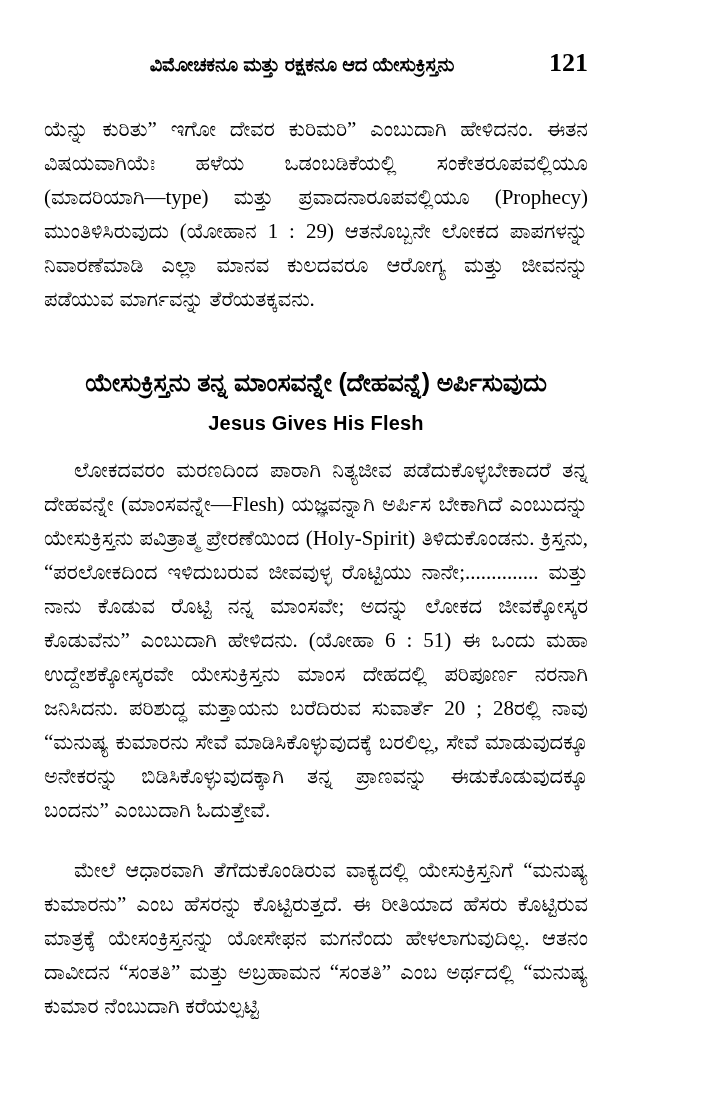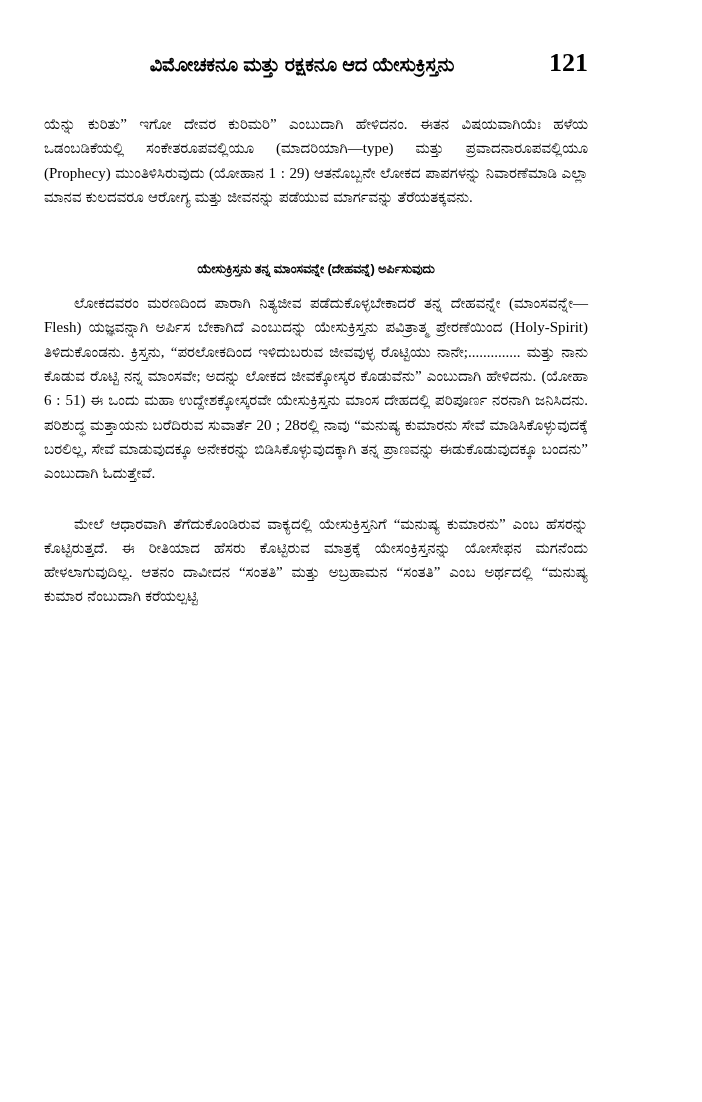--- a/index.html
+++ b/index.html
@@ -38,33 +38,33 @@
     padding-left: 26px;
   }
   .header-page-number {
     font-family: "Liberation Serif", serif;
     font-weight: bold;
     font-size: 26px;
     width: 54px;
     text-align: right;
   }
   p.body-text {
-    font-size: 15px;
+    font-size: 21px;
     line-height: 1.62;
     text-align: justify;
     margin: 0 0 14px 0;
     word-spacing: 0.5px;
   }
   p.body-text.indent {
     text-indent: 30px;
   }
   .section-heading-kn {
     font-family: "Liberation Sans", sans-serif;
     font-weight: bold;
-    font-size: 13px;
+    font-size: 25px;
     text-align: center;
     margin: 26px 0 14px 0;
     letter-spacing: -0.2px;
   }
   .section-heading-en {
     font-family: "Liberation Sans", sans-serif;
     font-weight: bold;
     font-size: 20px;
     text-align: center;
     margin: 0 0 18px 0;
@@ -81,20 +81,21 @@
     <div class="header-title">ವಿಮೋಚಕನೂ ಮತ್ತು ರಕ್ಷಕನೂ ಆದ ಯೇಸುಕ್ರಿಸ್ತನು</div>
     <div class="header-page-number">121</div>
   </div>
 
   <p class="body-text">ಯೆನ್ನು ಕುರಿತು” ಇಗೋ ದೇವರ ಕುರಿಮರಿ” ಎಂಬುದಾಗಿ ಹೇಳಿದನಂ. ಈತನ ವಿಷಯವಾಗಿಯೆಃ ಹಳೆಯ ಒಡಂಬಡಿಕೆಯಲ್ಲಿ ಸಂಕೇತರೂಪವಲ್ಲಿಯೂ (ಮಾದರಿಯಾಗಿ—type) ಮತ್ತು ಪ್ರವಾದನಾರೂಪವಲ್ಲಿಯೂ (Prophecy) ಮುಂತಿಳಿಸಿರುವುದು (ಯೋಹಾನ 1 : 29) ಆತನೊಬ್ಬನೇ ಲೋಕದ ಪಾಪಗಳನ್ನು ನಿವಾರಣೆಮಾಡಿ ಎಲ್ಲಾ ಮಾನವ ಕುಲದವರೂ ಆರೋಗ್ಯ ಮತ್ತು ಜೀವನನ್ನು ಪಡೆಯುವ ಮಾರ್ಗವನ್ನು ತೆರೆಯತಕ್ಕವನು.</p>
 
   <div class="spacer-sm"></div>
 
   <h2 class="section-heading-kn">ಯೇಸುಕ್ರಿಸ್ತನು ತನ್ನ ಮಾಂಸವನ್ನೇ (ದೇಹವನ್ನೆ) ಅರ್ಪಿಸುವುದು</h2>
 
+  <h3 class="section-heading-en">Jesus Gives His Flesh</h3>
 
   <p class="body-text indent">ಲೋಕದವರಂ ಮರಣದಿಂದ ಪಾರಾಗಿ ನಿತ್ಯಜೀವ ಪಡೆದುಕೊಳ್ಳಬೇಕಾದರೆ ತನ್ನ ದೇಹವನ್ನೇ (ಮಾಂಸವನ್ನೇ—Flesh) ಯಜ್ಞವನ್ನಾಗಿ ಅರ್ಪಿಸ ಬೇಕಾಗಿದೆ ಎಂಬುದನ್ನು ಯೇಸುಕ್ರಿಸ್ತನು ಪವಿತ್ರಾತ್ಮ ಪ್ರೇರಣೆಯಿಂದ (Holy-Spirit) ತಿಳಿದುಕೊಂಡನು. ಕ್ರಿಸ್ತನು, “ಪರಲೋಕದಿಂದ ಇಳಿದುಬರುವ ಜೀವವುಳ್ಳ ರೊಟ್ಟಿಯು ನಾನೇ;.............. ಮತ್ತು ನಾನು ಕೊಡುವ ರೊಟ್ಟಿ ನನ್ನ ಮಾಂಸವೇ; ಅದನ್ನು ಲೋಕದ ಜೀವಕ್ಕೋಸ್ಕರ ಕೊಡುವೆನು” ಎಂಬುದಾಗಿ ಹೇಳಿದನು. (ಯೋಹಾ 6 : 51) ಈ ಒಂದು ಮಹಾ ಉದ್ದೇಶಕ್ಕೋಸ್ಕರವೇ ಯೇಸುಕ್ರಿಸ್ತನು ಮಾಂಸ ದೇಹದಲ್ಲಿ ಪರಿಪೂರ್ಣ ನರನಾಗಿ ಜನಿಸಿದನು. ಪರಿಶುದ್ಧ ಮತ್ತಾಯನು ಬರೆದಿರುವ ಸುವಾರ್ತೆ 20 ; 28ರಲ್ಲಿ ನಾವು “ಮನುಷ್ಯ ಕುಮಾರನು ಸೇವೆ ಮಾಡಿಸಿಕೊಳ್ಳುವುದಕ್ಕೆ ಬರಲಿಲ್ಲ, ಸೇವೆ ಮಾಡುವುದಕ್ಕೂ ಅನೇಕರನ್ನು ಬಿಡಿಸಿಕೊಳ್ಳುವುದಕ್ಕಾಗಿ ತನ್ನ ಪ್ರಾಣವನ್ನು ಈಡುಕೊಡುವುದಕ್ಕೂ ಬಂದನು” ಎಂಬುದಾಗಿ ಓದುತ್ತೇವೆ.</p>
 
   <div class="spacer-sm"></div>
 
   <p class="body-text indent">ಮೇಲೆ ಆಧಾರವಾಗಿ ತೆಗೆದುಕೊಂಡಿರುವ ವಾಕ್ಯದಲ್ಲಿ ಯೇಸುಕ್ರಿಸ್ತನಿಗೆ “ಮನುಷ್ಯ ಕುಮಾರನು” ಎಂಬ ಹೆಸರನ್ನು ಕೊಟ್ಟಿರುತ್ತದೆ. ಈ ರೀತಿಯಾದ ಹೆಸರು ಕೊಟ್ಟಿರುವ ಮಾತ್ರಕ್ಕೆ ಯೇಸಂಕ್ರಿಸ್ತನನ್ನು ಯೋಸೇಫನ ಮಗನೆಂದು ಹೇಳಲಾಗುವುದಿಲ್ಲ. ಆತನಂ ದಾವೀದನ “ಸಂತತಿ” ಮತ್ತು ಅಬ್ರಹಾಮನ “ಸಂತತಿ” ಎಂಬ ಅರ್ಥದಲ್ಲಿ “ಮನುಷ್ಯ ಕುಮಾರ ನೆಂಬುದಾಗಿ ಕರೆಯಲ್ಪಟ್ಟಿ</p>
 
 </div>
 
 </body></html>

